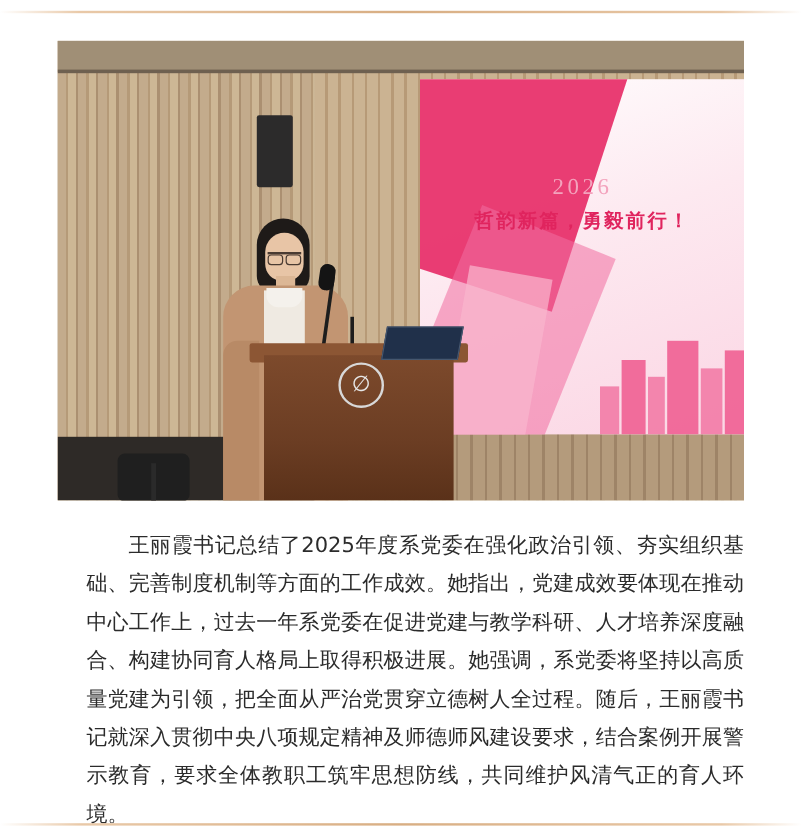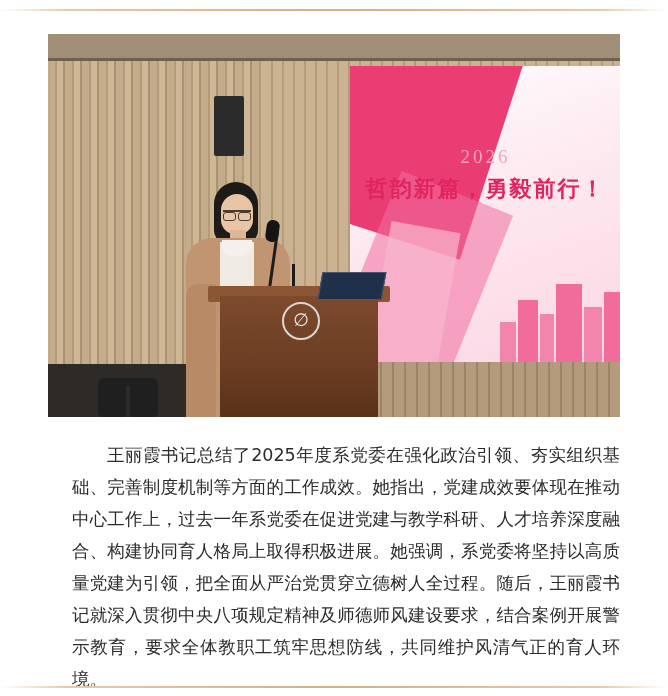--- a/index.html
+++ b/index.html
@@ -147,21 +147,21 @@
     color: #f3a3bd;
     font-size: 19px;
     letter-spacing: 3px;
     font-family: "Liberation Serif", serif;
   }
   .screen-slogan {
     position: absolute;
     left: 0; right: 0; top: 108px;
     text-align: center;
     color: #e0245e;
-    font-size: 22px;
+    font-size: 16px;
     font-weight: bold;
     letter-spacing: 2px;
     font-family: Liberation Sans, sans-serif;
   }
   .skyline {
     position: absolute;
     left: 150px; bottom: 0;
     width: 168px; height: 110px;
   }
   .bld {

